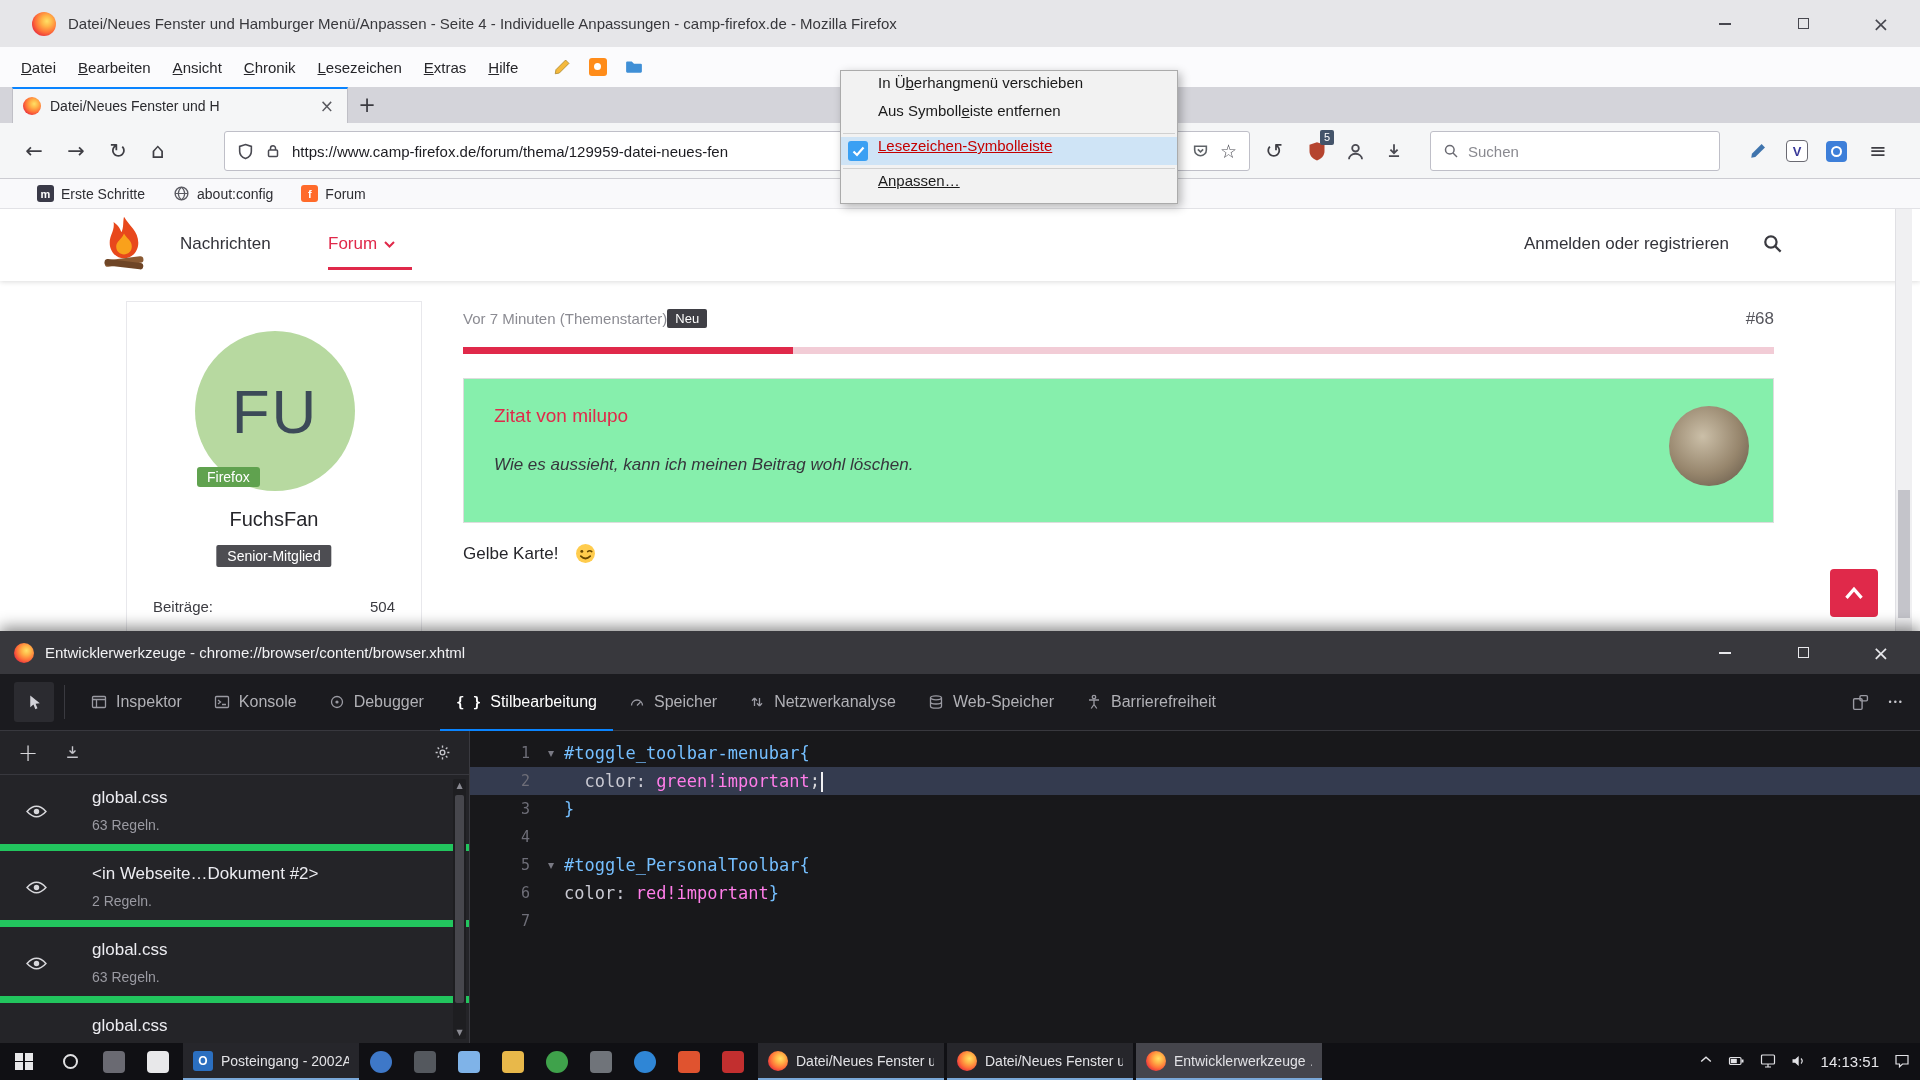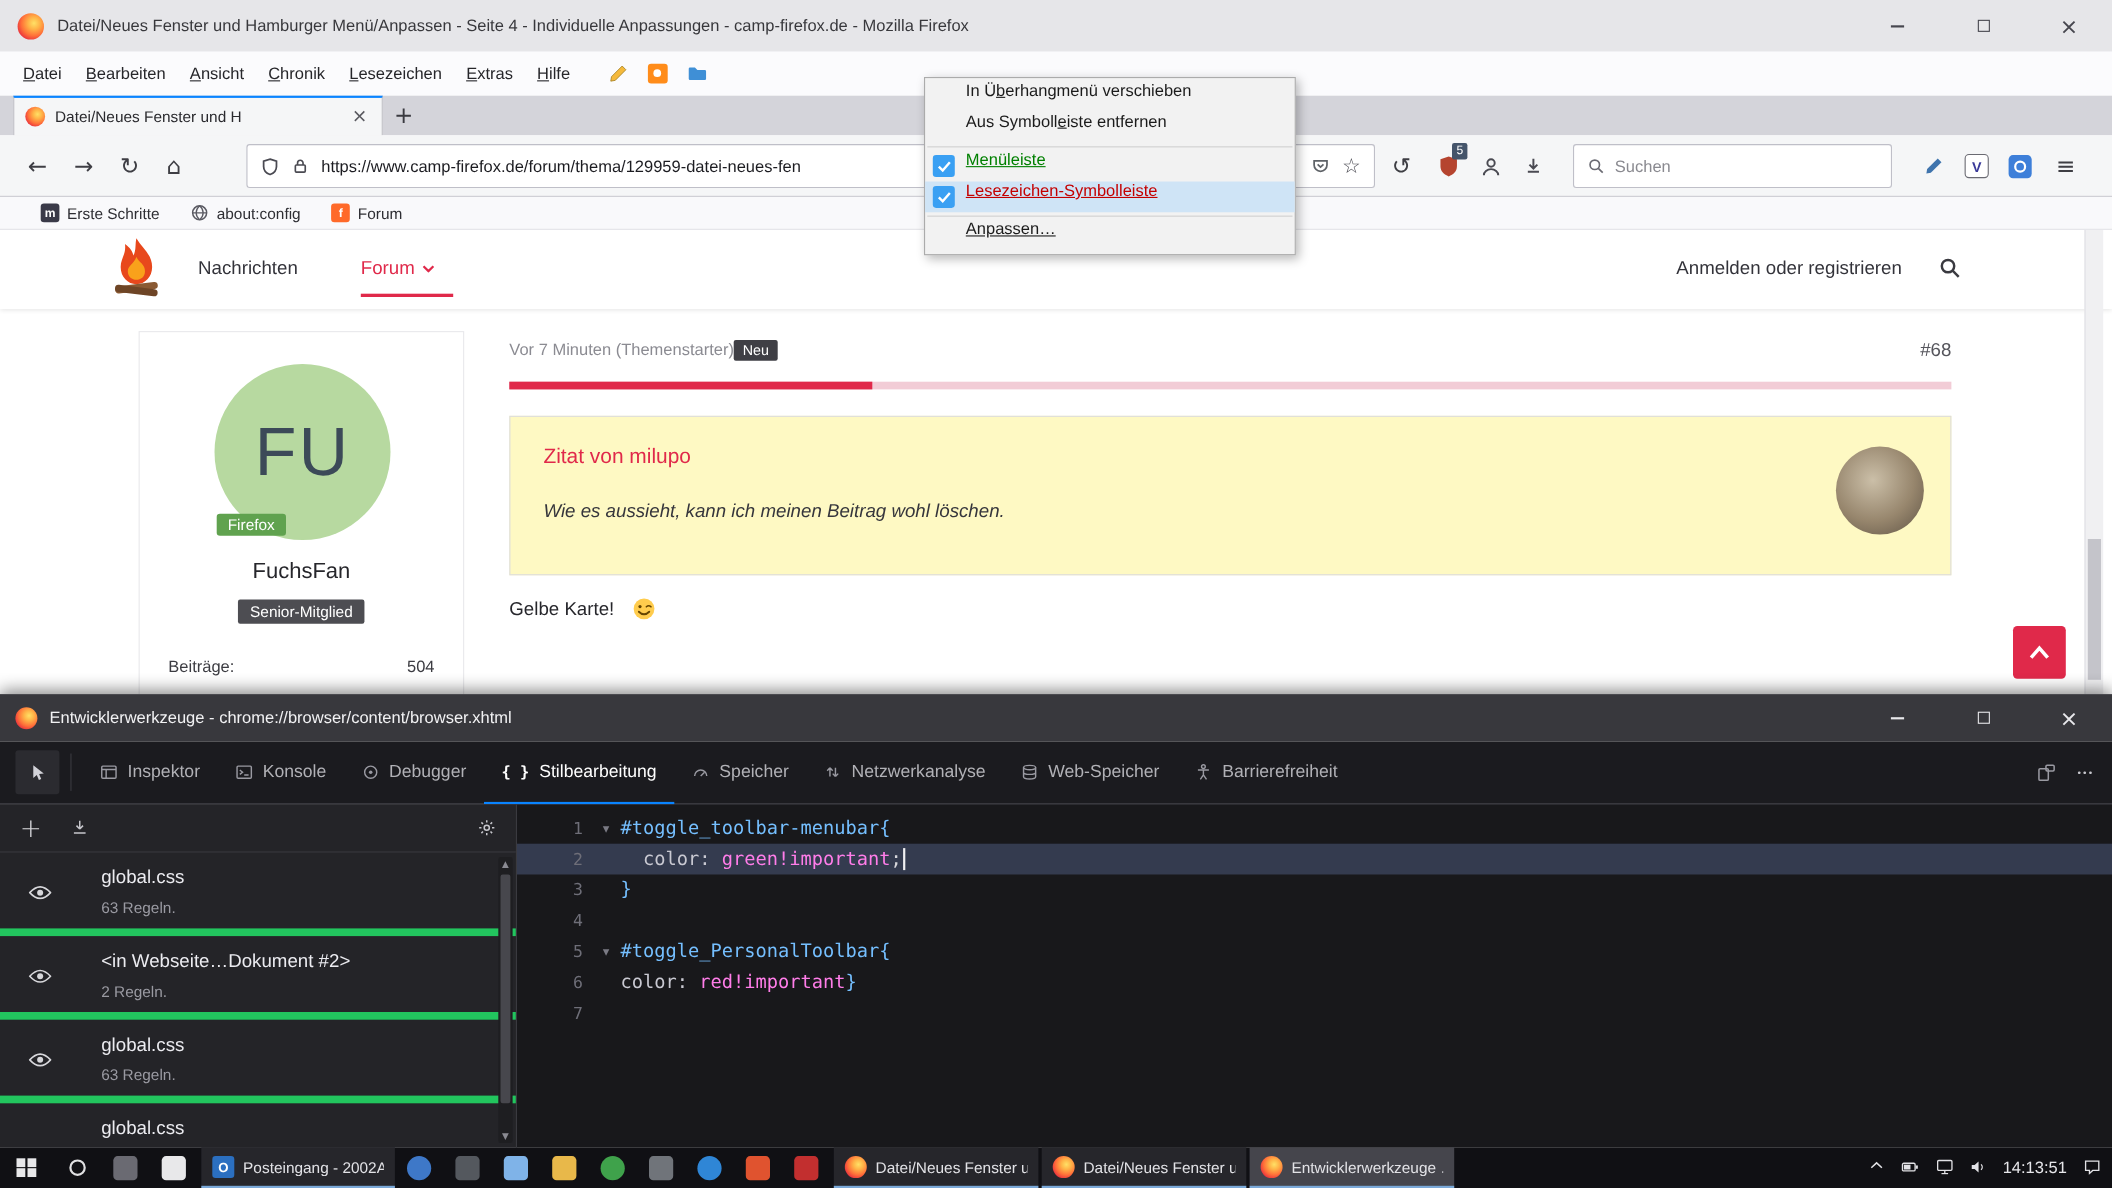--- a/index.html
+++ b/index.html
@@ -4,21 +4,21 @@
 <style>
   *{margin:0;padding:0;box-sizing:border-box}
   html,body{width:1920px;height:1080px;overflow:hidden}
   body{font-family:"Liberation Sans",sans-serif;background:#000}
   #screen{position:relative;width:1920px;height:1080px;background:#fff;overflow:hidden}
   .g{font-family:"DejaVu Sans",sans-serif}
   svg{display:block}
 
   
   #bw{position:absolute;inset:0;display:flex;flex-direction:column}
-  .titlebar{height:47px;background:#e6e6e9;display:flex;align-items:center;padding-left:16px;flex:0 0 auto}
+  .titlebar{height:47px;background:#e6e6e9;display:flex;align-items:center;padding-left:32px;flex:0 0 auto}
   .fx-logo{width:24px;height:24px;border-radius:50%;flex:0 0 auto;
     background:radial-gradient(circle at 62% 38%, #ffe066 0%, #ffb347 26%, #ff7139 54%, #e8303e 78%, #b5007f 100%)}
   .titlebar-text{margin-left:12px;font-size:15px;color:#38383c;white-space:nowrap}
   .win-ctl{margin-left:auto;display:flex;height:100%}
   .win-btn{width:78px;height:100%;display:flex;align-items:center;justify-content:center;color:#47474f;font-size:20px}
   .wb-min i{display:block;width:12px;height:2px;background:currentColor}
   .wb-max i{display:block;width:11px;height:11px;border:1.5px solid currentColor}
 
   .menubar{height:40px;background:#fbfbfd;display:flex;align-items:center;padding-left:10px;font-size:15px;color:#26262a;flex:0 0 auto}
   .menu-item{padding:4px 11px;cursor:default}
@@ -76,21 +76,21 @@
   .online{position:absolute;left:70px;top:165px;background:#60a24f;color:#fff;font-size:14px;padding:2px 10px;border-radius:3px}
   .uname{position:absolute;left:0;right:0;top:206px;text-align:center;font-size:20px;color:#26262b}
   .rank{position:absolute;left:50%;transform:translateX(-50%);top:243px;background:#4d4d52;color:#fff;font-size:14px;padding:3px 11px;border-radius:2px;white-space:nowrap}
   .posts{position:absolute;left:26px;right:26px;top:296px;display:flex;justify-content:space-between;font-size:15px;color:#3c3c42}
 
   .meta{position:absolute;left:463px;top:100px;display:flex;align-items:center;font-size:15px;color:#8b8b92}
   .new-badge{background:#3f3f45;color:#fff;font-size:13px;padding:2px 8px;border-radius:2px}
   .pnum{position:absolute;right:146px;top:100px;font-size:17px;color:#55555c}
   .redbar{position:absolute;left:463px;top:138px;width:1311px;height:7px;background:#f2ccd6}
   .redbar-fill{width:330px;height:100%;background:var(--accent)}
-  .quote{position:absolute;left:463px;top:169px;width:1311px;height:145px;border:1px solid #ddd;background:#fef9c3}
+  .quote{position:absolute;left:463px;top:169px;width:1311px;height:145px;border:1px solid #ddd;background:#86efac}
   .qtitle{position:absolute;left:30px;top:26px;font-size:19px;color:var(--accent)}
   .qtext{position:absolute;left:30px;top:76px;font-size:17px;font-style:italic;color:#36363c}
   .wolf{position:absolute;left:1205px;top:27px;width:80px;height:80px;border-radius:50%;
     background:radial-gradient(circle at 42% 38%, #cbbfa8, #97866d 55%, #5c5143 100%)}
   .greeting{position:absolute;left:463px;top:334px;font-size:17px;color:#26262b;display:flex;align-items:center;gap:17px}
   .pbody{position:absolute;left:463px;top:366px;width:1245px;font-size:17px;line-height:28px;color:#26262b}
   .scrolltop{position:absolute;left:1830px;top:360px;width:48px;height:48px;background:var(--accent);border-radius:4px;
     display:flex;align-items:center;justify-content:center}
   .bw-scroll{position:absolute;right:8px;top:0;width:17px;height:100%;background:#f0f0f2;border-left:1px solid #e0e0e4}
   .bw-thumb{position:absolute;left:2px;right:2px;top:281px;height:128px;background:#c4c4ca}
@@ -386,28 +386,20 @@
       <span>In Ü</span>
         <span class="mn">b</span>
         <span>erhangmenü verschieben</span>
     </div>
     <div class="ctx-row">
       <span>Aus Symboll</span>
         <span class="mn">e</span>
         <span>iste entfernen</span>
     </div>
     <div class="ctx-sep"></div>
-    <div class="ctx-row">
-      <span class="ctx-check">
-        <svg width="13" height="11" viewBox="0 0 13 11">
-            <path d="M1.5 5.5l3.5 3.5 6.5-7.5" fill="none" stroke="#fff" stroke-width="2.2"></path>
-          </svg>
-      </span>
-      <span class="ctx-green">Menüleiste</span>
-    </div>
     <div class="ctx-row hover">
       <span class="ctx-check">
         <svg width="13" height="11" viewBox="0 0 13 11">
             <path d="M1.5 5.5l3.5 3.5 6.5-7.5" fill="none" stroke="#fff" stroke-width="2.2"></path>
           </svg>
       </span>
       <span class="ctx-red">Lesezeichen-Symbolleiste</span>
     </div>
     <div class="ctx-sep"></div>
     <div class="ctx-row">

